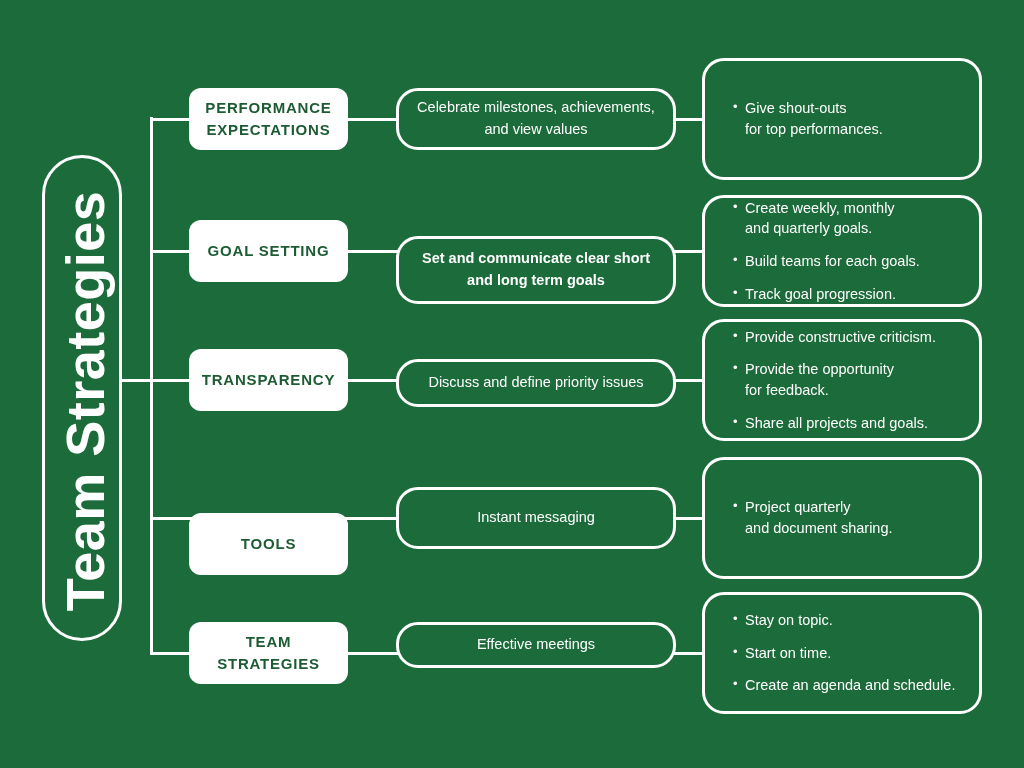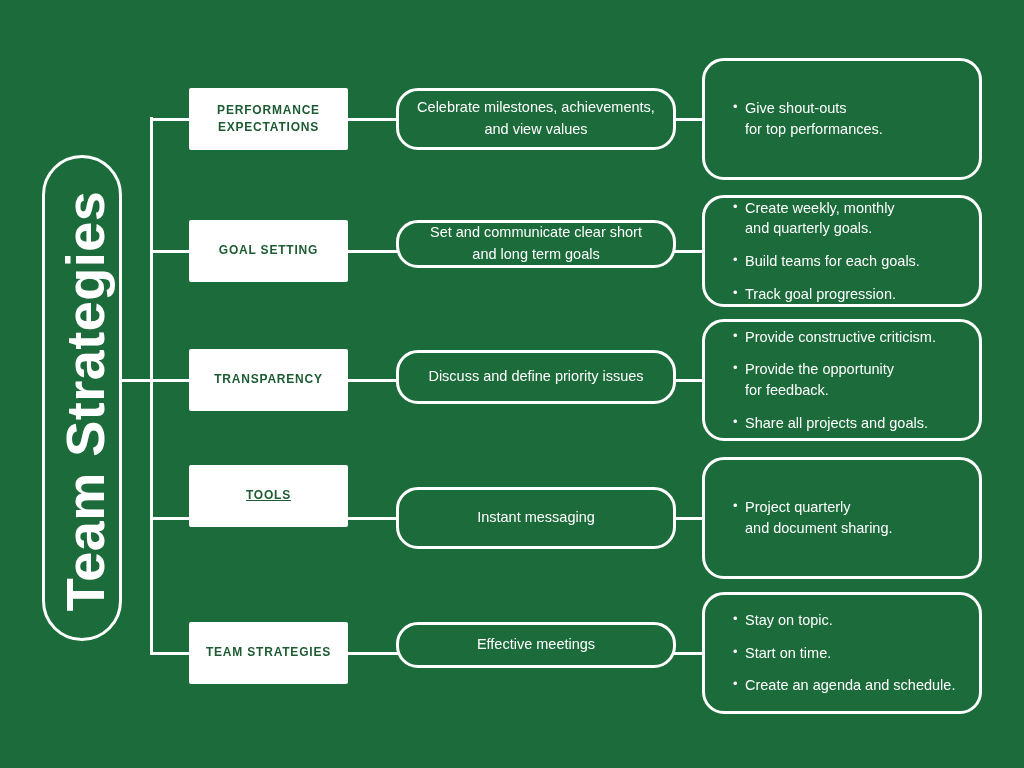--- a/index.html
+++ b/index.html
@@ -59,27 +59,27 @@
   .line-v { width: 3px; }
 
   
   .pill {
     position: absolute;
     left: 189px;
     width: 159px;
     height: 62px;
     box-sizing: border-box;
     background: #ffffff;
-    border-radius: 2px;
+    border-radius: 12px;
     display: flex;
     align-items: center;
     justify-content: center;
     text-align: center;
     color: #1d5c33;
-    font-size: 12px;
+    font-size: 15px;
     font-weight: bold;
     letter-spacing: 0.8px;
     line-height: 1.45;
     padding: 0 8px;
   }
 
   
   .midbox {
     position: absolute;
     left: 396px;
@@ -152,61 +152,61 @@
         <div class="bullet-row">
           <span class="bullet-dot">•</span>
           <span class="bullet-text">Give shout-outs
 for top performances.</span>
         </div>
       </div>
       <div class="line line-h" style="left: 150px; top: 250px; width: 42px;"></div>
       <div class="line line-h" style="left: 345px; top: 250px; width: 54px;"></div>
       <div class="line line-h" style="left: 673px; top: 250px; width: 32px;"></div>
       <div class="pill" style="top: 220px; white-space: pre-line; padding-left: 8px;">GOAL SETTING</div>
-      <div class="midbox" style="height: 48px; top: 220px; white-space: pre-line;">Set and communicate clear short
+      <div class="midbox" style="height: 68px; top: 236px; white-space: pre-line; font-weight: bold;">Set and communicate clear short
 and long term goals</div>
       <div class="rightbox" style="height: 112px; top: 195px;">
         <div class="bullet-row">
           <span class="bullet-dot">•</span>
           <span class="bullet-text">Create weekly, monthly
 and quarterly goals.</span>
         </div>
         <div class="bullet-row">
           <span class="bullet-dot">•</span>
           <span class="bullet-text">Build teams for each goals.</span>
         </div>
         <div class="bullet-row">
           <span class="bullet-dot">•</span>
           <span class="bullet-text">Track goal progression.</span>
         </div>
       </div>
       <div class="line line-h" style="left: 150px; top: 379px; width: 42px;"></div>
       <div class="line line-h" style="left: 345px; top: 379px; width: 54px;"></div>
       <div class="line line-h" style="left: 673px; top: 379px; width: 32px;"></div>
       <div class="pill" style="top: 349px; white-space: pre-line; text-align: center;">TRANSPARENCY</div>
-      <div class="midbox" style="height: 54px; top: 350px; white-space: pre-line;">Discuss and define priority issues</div>
+      <div class="midbox" style="height: 48px; top: 359px; white-space: pre-line;">Discuss and define priority issues</div>
       <div class="rightbox" style="height: 122px; top: 319px;">
         <div class="bullet-row">
           <span class="bullet-dot">•</span>
           <span class="bullet-text">Provide constructive criticism.</span>
         </div>
         <div class="bullet-row">
           <span class="bullet-dot">•</span>
           <span class="bullet-text">Provide the opportunity
 for feedback.</span>
         </div>
         <div class="bullet-row">
           <span class="bullet-dot">•</span>
           <span class="bullet-text">Share all projects and goals.</span>
         </div>
       </div>
       <div class="line line-h" style="left: 150px; top: 517px; width: 42px;"></div>
       <div class="line line-h" style="left: 345px; top: 517px; width: 54px;"></div>
       <div class="line line-h" style="left: 673px; top: 517px; width: 32px;"></div>
-      <div class="pill" style="top: 465px; white-space: pre-line; text-decoration: underline;">TOOLS</div>
+      <div class="pill" style="top: 513px; white-space: pre-line;">TOOLS</div>
       <div class="midbox" style="height: 62px; top: 487px; white-space: pre-line;">Instant messaging</div>
       <div class="rightbox" style="height: 122px; top: 457px;">
         <div class="bullet-row">
           <span class="bullet-dot">•</span>
           <span class="bullet-text">Project quarterly
 and document sharing.</span>
         </div>
       </div>
       <div class="line line-h" style="left: 150px; top: 652px; width: 42px;"></div>
       <div class="line line-h" style="left: 345px; top: 652px; width: 54px;"></div>

